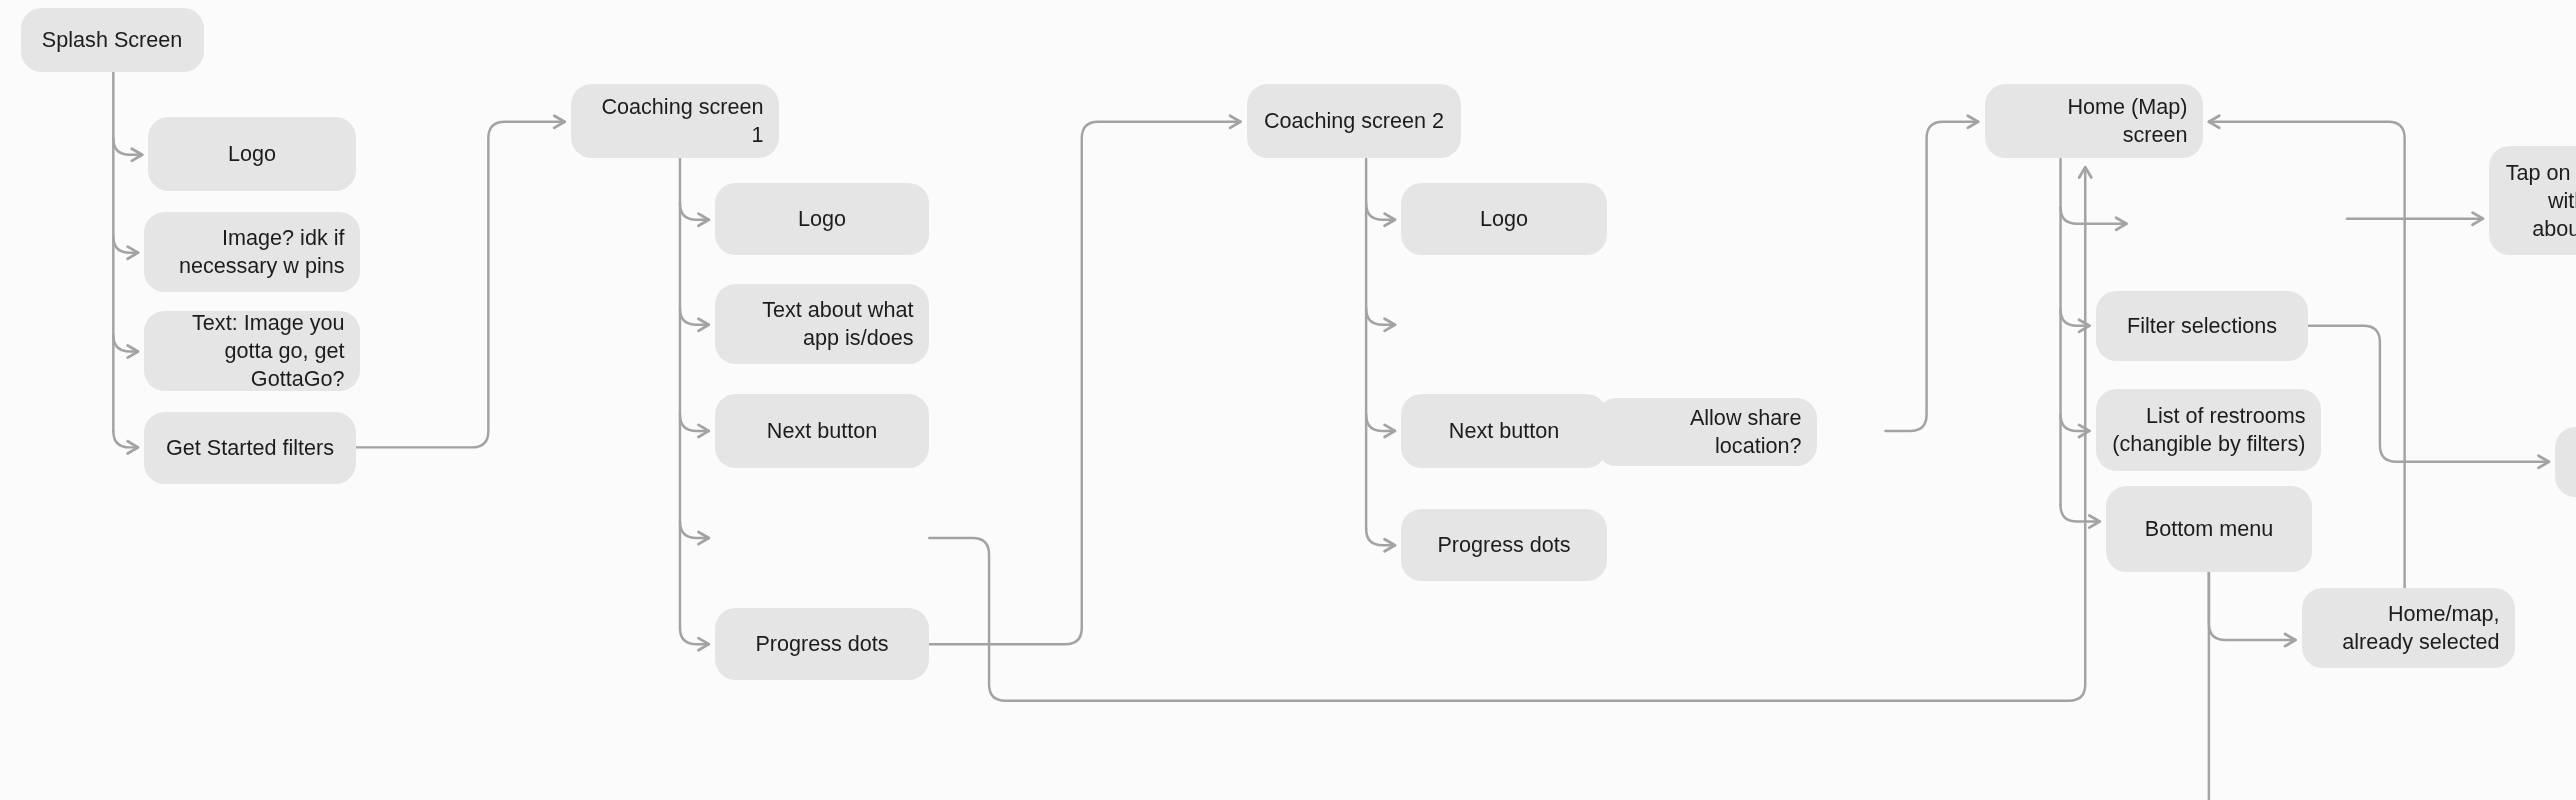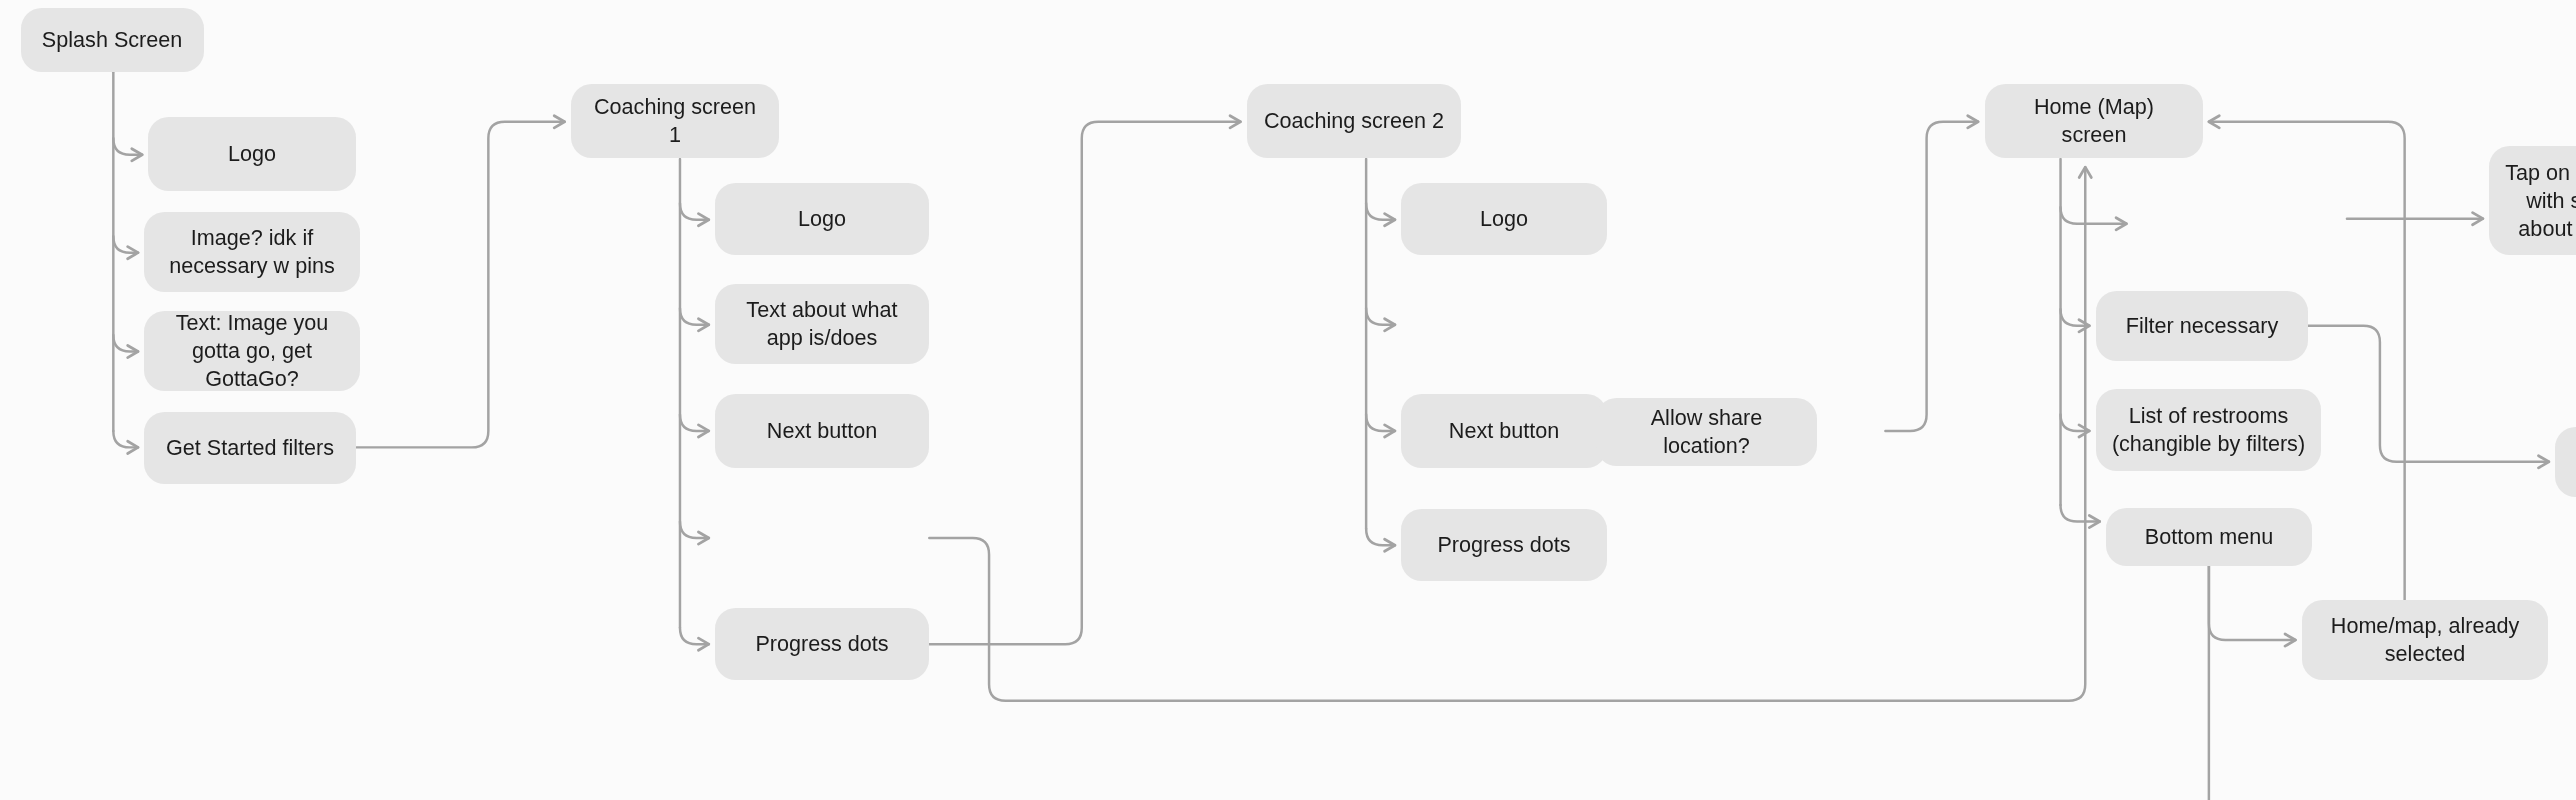--- a/index.html
+++ b/index.html
@@ -23,21 +23,21 @@
     pointer-events: none;
   }
   .node {
     position: absolute;
     background: #e5e5e5;
     color: #1c1c1c;
     border-radius: 20.6px;
     display: flex;
     align-items: center;
     justify-content: center;
-    text-align: center;
+    text-align: right;
     font-size: 21.6px;
     line-height: 28px;
     padding: 0 15.5px;
     box-sizing: border-box;
     white-space: normal;
   }
 </style>
 </head>
 <body>
 
@@ -121,23 +121,23 @@
   <div class="node" style="left:715px;top:394px;width:214px;height:74px">Next button</div>
   <div class="node" style="left:715px;top:608px;width:214px;height:72px">Progress dots</div>
 
   <div class="node" style="left:1247px;top:84px;width:214px;height:74px">Coaching screen 2</div>
   <div class="node" style="left:1401px;top:183px;width:206px;height:72px">Logo</div>
   <div class="node" style="left:1401px;top:394px;width:206px;height:74px">Next button</div>
   <div class="node" style="left:1401px;top:509px;width:206px;height:72px">Progress dots</div>
   <div class="node" style="left:1596px;top:398px;width:221px;height:68px">Allow share location?</div>
 
   <div class="node" style="left:1985px;top:84px;width:218px;height:74px">Home (Map) screen</div>
-  <div class="node" style="left:2096px;top:291px;width:212px;height:70px">Filter necessary</div>
+  <div class="node" style="left:2096px;top:291px;width:212px;height:70px">Filter selections</div>
   <div class="node" style="left:2096px;top:389px;width:225px;height:82px">List of restrooms (changible by filters)</div>
-  <div class="node" style="left:2106px;top:508px;width:206px;height:58px">Bottom menu</div>
-  <div class="node" style="left:2302px;top:600px;width:246px;height:80px">Home/map, already selected</div>
+  <div class="node" style="left:2106px;top:486px;width:206px;height:86px">Bottom menu</div>
+  <div class="node" style="left:2302px;top:588px;width:213px;height:80px">Home/map, already selected</div>
 
   <div class="node" style="left:2489px;top:146px;width:210px;height:109px">Tap on pin, pop up with small info about bathroom</div>
 
   <div class="node" style="left:2555px;top:427px;width:208px;height:70px">Filters</div>
 
 </div>
 
 
 </body></html>

